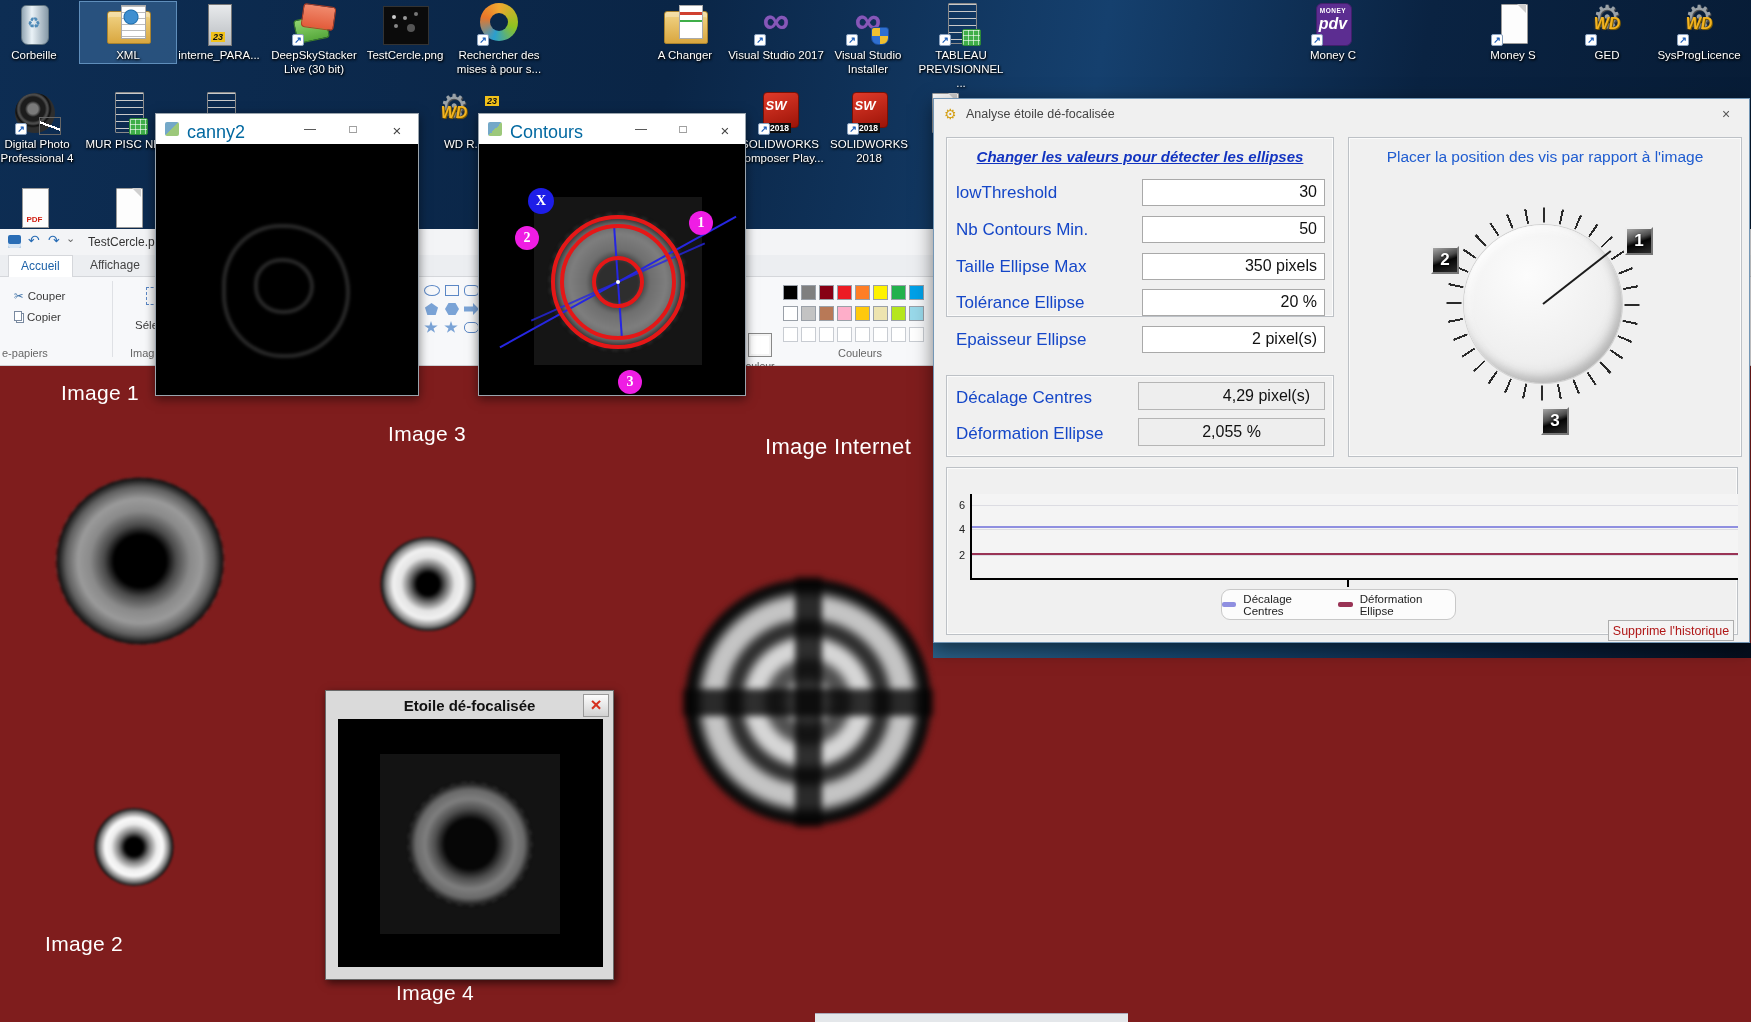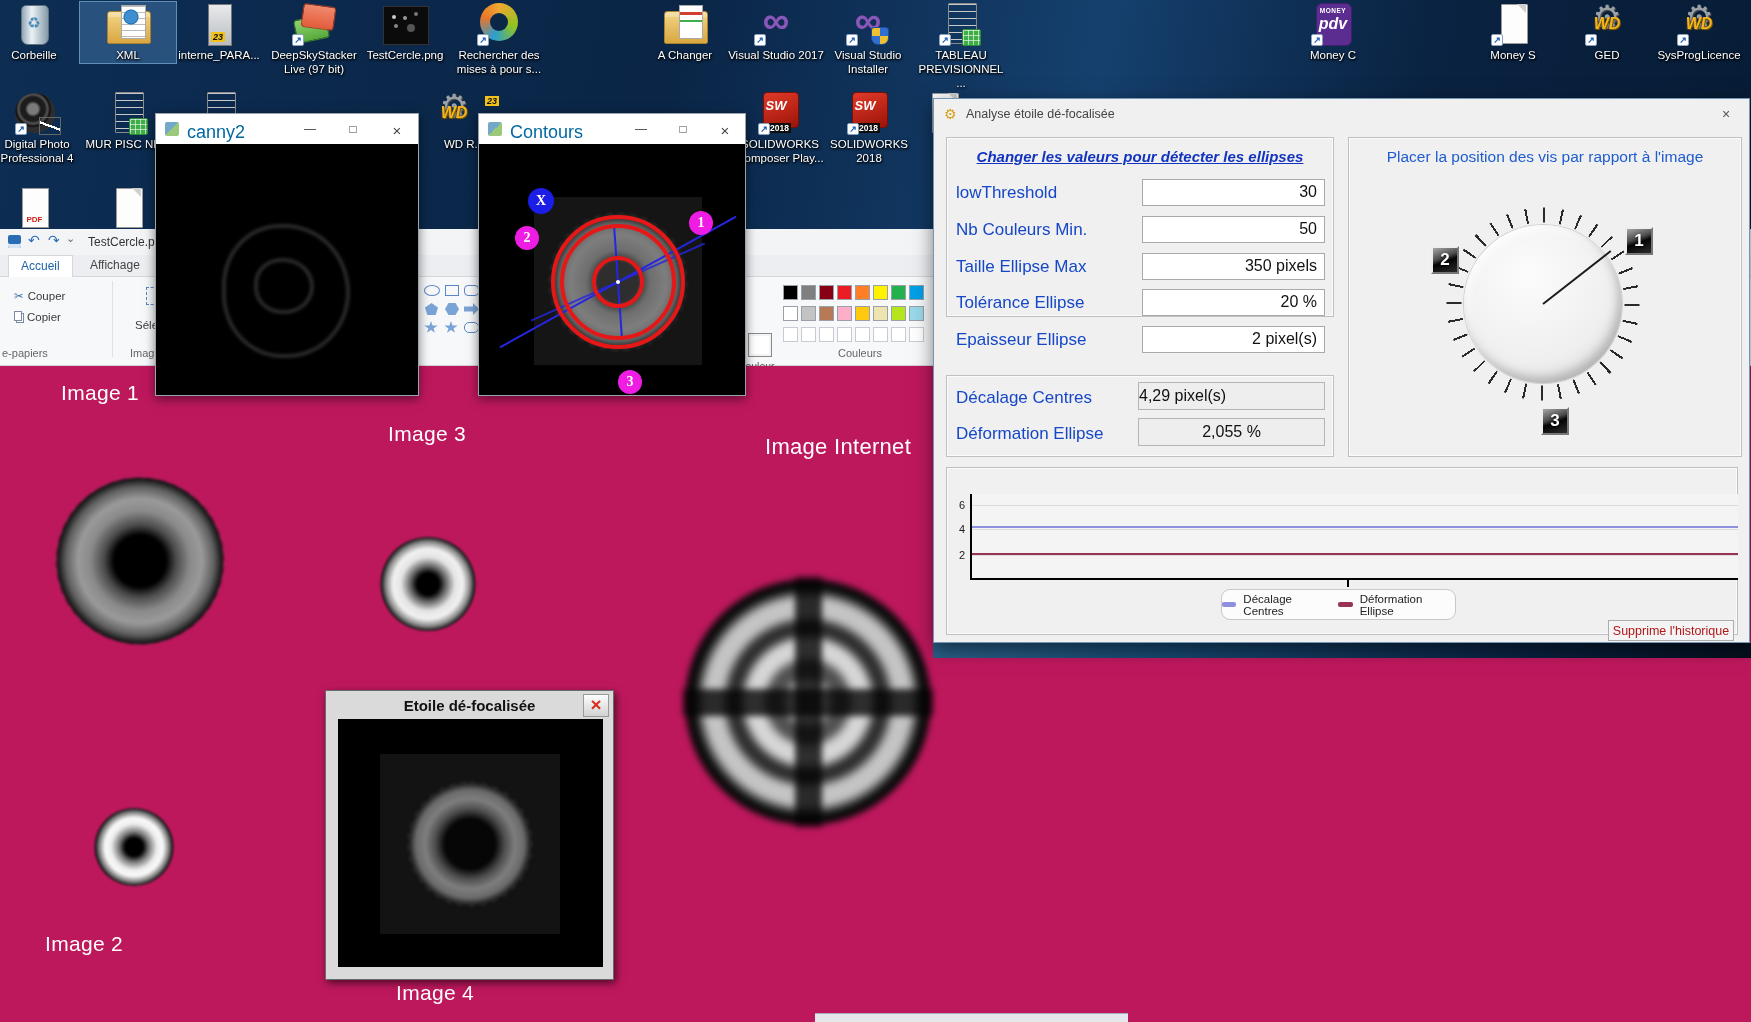--- a/index.html
+++ b/index.html
@@ -74,21 +74,21 @@
 .selcar{position:absolute;left:160px;top:57px;font-size:9px;color:#555}
 .miniic{position:absolute;width:13px;height:13px;border:1px solid #8aa;background:linear-gradient(#fff,#cfe0f0)}
 .shape{position:absolute;border:1.5px solid #5b87c5;background:transparent}
 .shape.f{background:#7aa3d6;border:none}
 
 .c2box{position:absolute;left:748px;top:56px;width:24px;height:24px;background:#fff;border:1px solid #888;box-shadow:inset 0 0 0 2px #f4f4f4}
 .c2lab{position:absolute;left:734px;top:84px;width:52px;text-align:center;font-size:10.5px;color:#555;line-height:1.1}
 .sw{position:absolute;width:15px;height:15px;border:1px solid #9aa0a8}
 .swe{background:#fff;border:1px solid #c8ccd2}
 
-#pcanvas{position:absolute;left:0;top:137px;width:1751px;height:656px;background:#be185d;overflow:hidden}
+#pcanvas{position:absolute;left:0;top:137px;width:1751px;height:656px;background:#7f1d1d;overflow:hidden}
 .imglab{position:absolute;color:#fff;font-size:21px;letter-spacing:.3px}
 .donut{position:absolute;border-radius:50%}
 #donut1{left:55px;top:111px;width:170px;height:168px;filter:blur(1.2px);
  background:radial-gradient(circle,#000 0 26px,#4a4a4a 36px,#8a8a8a 50px,#9a9a9a 62px,#5f5f5f 74px,#161616 82px,transparent 85px),repeating-conic-gradient(rgba(255,255,255,.07) 0 4deg,rgba(0,0,0,.12) 4deg 9deg)}
 #donut3{left:380px;top:171px;width:96px;height:94px;filter:blur(1px);
  background:radial-gradient(circle,#000 0 11px,#6a6a6a 18px,#e4e4e4 27px,#f1f1f1 35px,#8a8a8a 42px,#111 47px,transparent 48px)}
 #donut2{left:94px;top:442px;width:80px;height:78px;filter:blur(1px);
  background:radial-gradient(circle,#000 0 9px,#7a7a7a 15px,#ededed 23px,#fafafa 29px,#7d7d7d 35px,#0c0c0c 39px,transparent 40px)}
 #bullseye{position:absolute;left:683px;top:211px;width:250px;height:250px;filter:blur(3px);
  background:radial-gradient(circle,#f0f0f0 0 16px,#515151 28px 38px,#d6d6d6 48px 60px,#2e2e2e 70px 78px,#c4c4c4 88px 102px,#0b0b0b 114px 122px,transparent 124px)}
@@ -127,21 +127,21 @@
 #dlg{position:absolute;left:933px;top:98px;width:817px;height:545px;background:#f0f0f0;border:1px solid #7396b5;z-index:7;box-shadow:0 6px 18px rgba(0,0,0,.5)}
 #dlg .tbar{position:absolute;left:0;top:0;right:0;height:30px;background:#f0f0f0}
 #dlg .tbar .dic{position:absolute;left:10px;top:7px;font-size:14px;color:#d4a017}
 #dlg .tbar .dt{position:absolute;left:32px;top:8px;font-size:12.5px;color:#444}
 #dlg .tbar .dx{position:absolute;right:12px;top:7px;font-size:14px;color:#555;width:22px;text-align:center}
 .gbox{position:absolute;border:1px solid #bdc1c6;background:#f0f0f0;box-shadow:inset 0 0 0 1px #fbfbfb}
 .linkhdr{position:absolute;left:0;top:10px;width:100%;text-align:center;font-size:15px;font-weight:bold;font-style:italic;text-decoration:underline;color:#1233c0}
 .prow-l{position:absolute;left:9px;font-size:17px;color:#1547c8}
 .pin{position:absolute;left:195px;width:183px;height:27px;background:#fff;border:1px solid #a9a9a9;font-size:16px;color:#111;text-align:right;padding:3px 7px 0 0}
 .rin{position:absolute;left:191px;width:187px;height:28px;background:#eee;border:1px solid #b5b5b5;font-size:16px;color:#111;padding-top:4px}
-.rin.r{padding-right:8px}
+.rin.r{text-align:right;padding-right:14px}
 .rin.c{text-align:center}
 .vishdr{position:absolute;left:0;top:10px;width:100%;text-align:center;font-size:15.5px;color:#1f5cd0}
 .ticks{position:absolute;left:94px;top:66px;width:200px;height:200px;border-radius:50%;
  background:repeating-conic-gradient(#2a2a2a 0 1.3deg,transparent 1.3deg 11.25deg);
  -webkit-mask:radial-gradient(circle,transparent 0 81px,#000 82px 96px,transparent 97px);
  mask:radial-gradient(circle,transparent 0 81px,#000 82px 96px,transparent 97px)}
 .knob{position:absolute;left:115px;top:87px;width:158px;height:158px;border-radius:50%;
  background:radial-gradient(circle at 40% 32%,#fcfcfc,#efefef 60%,#dedede 85%,#c6c6c6 100%);
  box-shadow:inset -4px -6px 10px rgba(140,140,140,.55),inset 3px 4px 8px #fff,0 0 0 1px #d0d0d0}
 .needle{position:absolute;left:194px;top:165px;width:86px;height:2px;background:#1c1c1c;transform:rotate(-38deg);transform-origin:0 50%}
@@ -175,21 +175,21 @@
   <div class="cell" style="left:171px;top:2px">
     <div class="ig ic-archive">
         <span class="t">23</span>
       </div>
     <div class="lbl">interne_PARA...</div>
   </div>
   <div class="cell" style="left:266px;top:2px">
     <div class="ig ic-dss">
         <span class="sc">↗</span>
       </div>
-    <div class="lbl">DeepSkyStacker Live (97 bit)</div>
+    <div class="lbl">DeepSkyStacker Live (30 bit)</div>
   </div>
   <div class="cell" style="left:357px;top:2px">
     <div class="ig ic-thumb"></div>
     <div class="lbl">TestCercle.png</div>
   </div>
   <div class="cell" style="left:451px;top:2px">
     <div class="ig ic-update">
         <span class="sc">↗</span>
       </div>
     <div class="lbl">Rechercher des mises à pour s...</div>
@@ -434,21 +434,21 @@
     <div class="tbar">
       <span class="dic">⚙</span>
       <span class="dt">Analyse étoile dé-focalisée</span>
       <span class="dx">×</span>
     </div>
 
     <div class="gbox" style="left:12px;top:38px;width:388px;height:180px">
       <div class="linkhdr">Changer les valeurs pour détecter les ellipses</div>
       <div class="prow-l" style="top:45px">lowThreshold</div>
       <div class="pin" style="top:41px">30</div>
-      <div class="prow-l" style="top:82px">Nb Couleurs Min.</div>
+      <div class="prow-l" style="top:82px">Nb Contours Min.</div>
       <div class="pin" style="top:78px">50</div>
       <div class="prow-l" style="top:119px">Taille Ellipse Max</div>
       <div class="pin" style="top:115px">350 pixels</div>
       <div class="prow-l" style="top:155px">Tolérance Ellipse</div>
       <div class="pin" style="top:151px">20 %</div>
       <div class="prow-l" style="top:192px">Epaisseur Ellipse</div>
       <div class="pin" style="top:188px">2 pixel(s)</div>
     </div>
 
     <div class="gbox" style="left:12px;top:276px;width:388px;height:82px">

